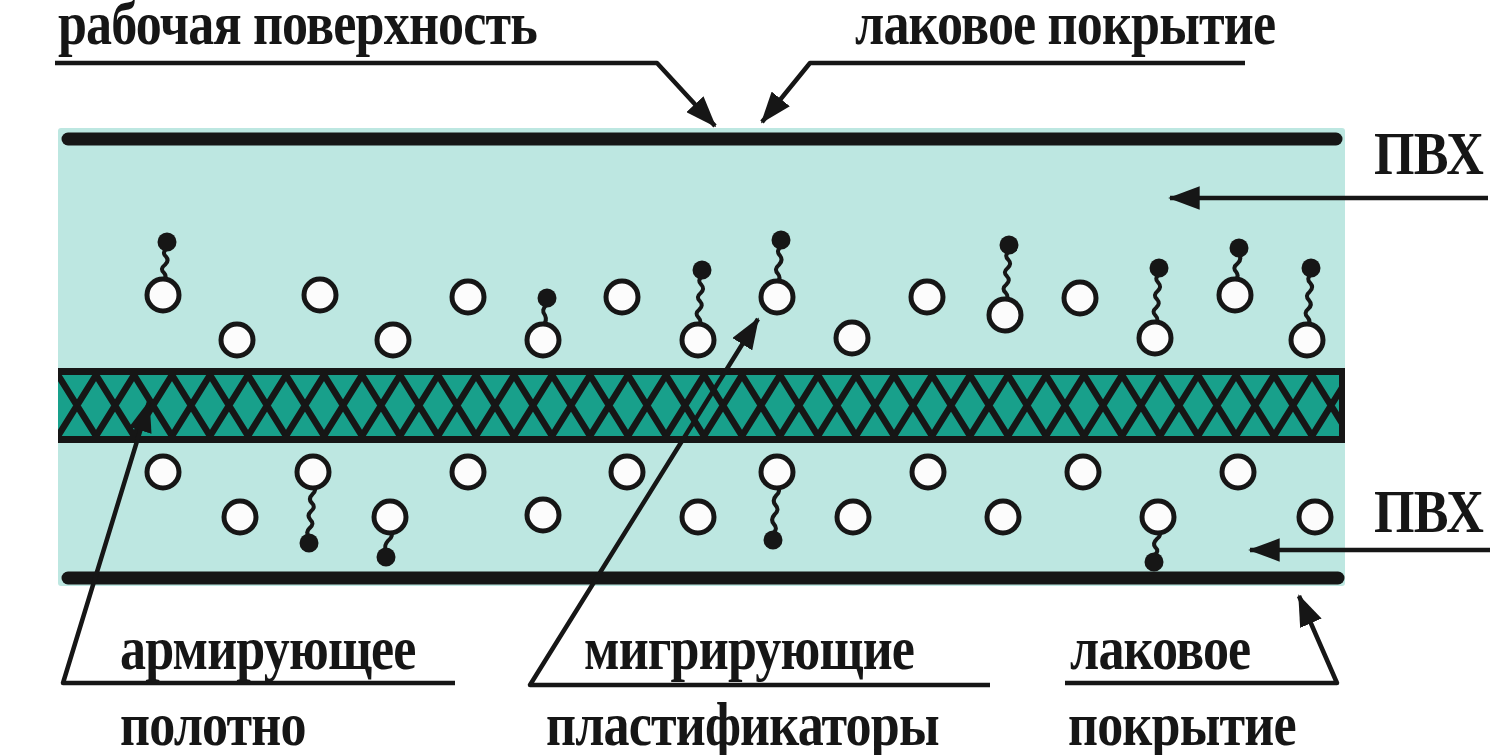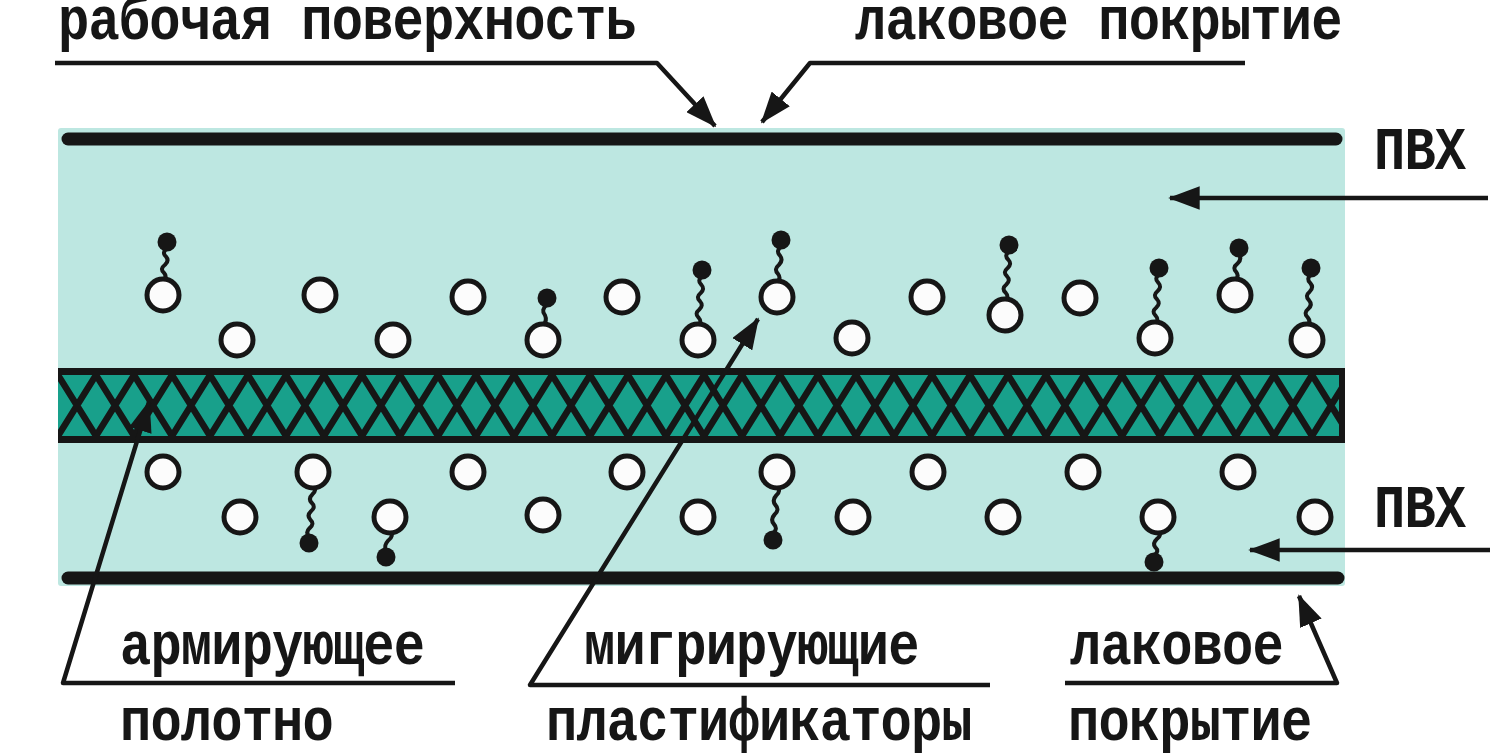--- a/index.html
+++ b/index.html
@@ -1,20 +1,20 @@
 <!DOCTYPE html>
 <html><head>
 <meta charset="utf-8">
 <style>
   html,body{margin:0;padding:0;background:#fff;}
   .stage{
     position:relative;
     width:1500px;height:755px;
     overflow:hidden;
-    font-family:Liberation Mono, monospace;
+    font-family:Liberation Serif, serif;
     background:#fff;
   }
   .stage svg{position:absolute;left:0;top:0;}
   .lbl{
     position:absolute;
     font-weight:600;
     font-size:62px;
     line-height:1;
     letter-spacing:-1px;
     white-space:nowrap;

